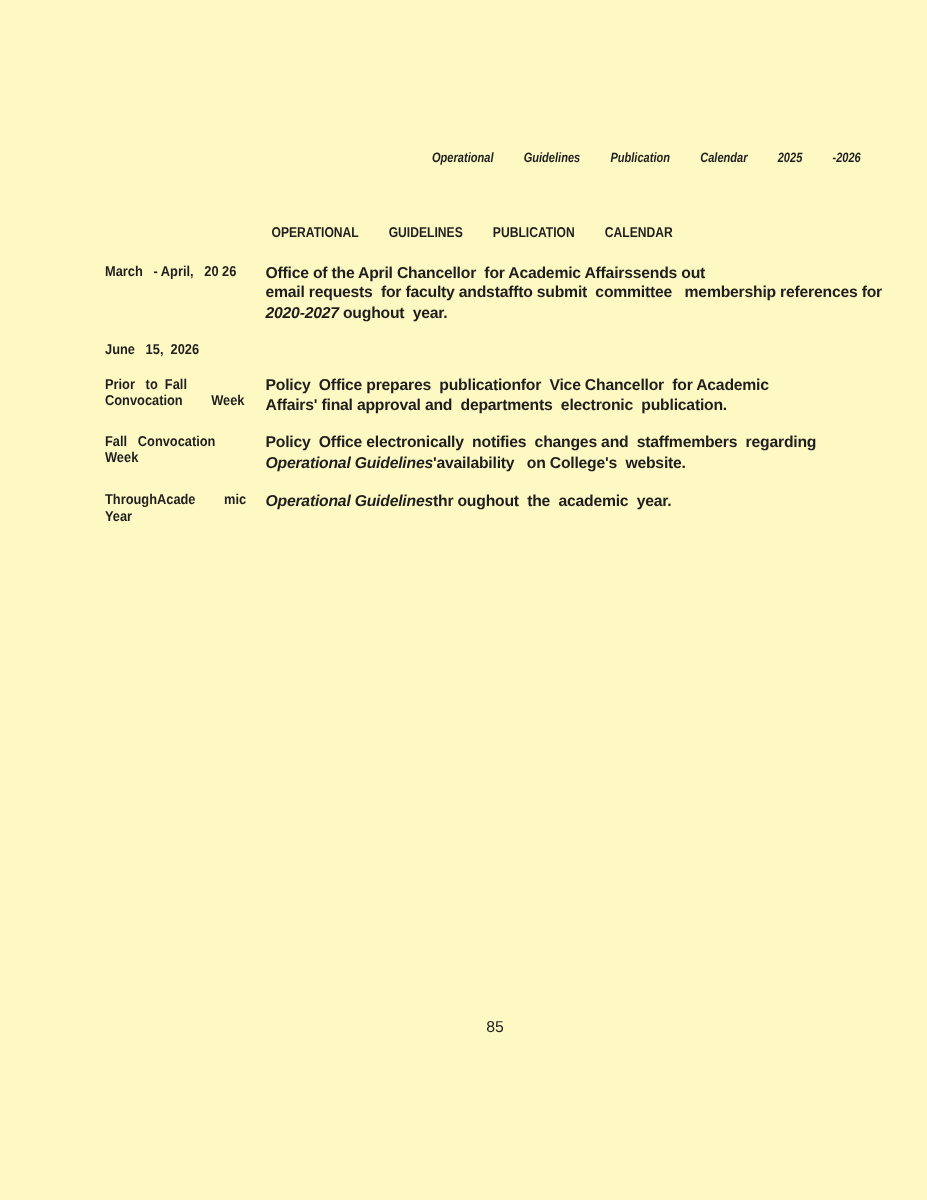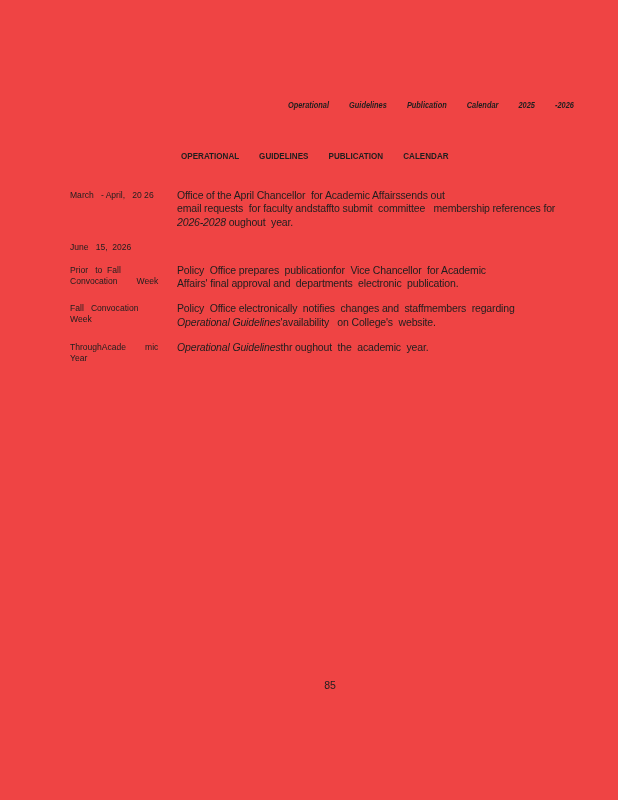--- a/index.html
+++ b/index.html
@@ -1,37 +1,37 @@
 <!DOCTYPE html>
 <html><head>
 <meta charset="utf-8">
 <style>
   html,body{margin:0;padding:0;background:#ffffff;}
   .page{
     position:relative;
     width:618px;height:800px;
-    background:#ef4444;
+    background:#fef9c3;
     font-family:"Liberation Sans",sans-serif;
     color:#1e1e1e;
     overflow:hidden;
   }
   .header-line{
     position:absolute;top:100px;left:288px;
     font-size:9px;font-style:italic;font-weight:bold;
     word-spacing:22px;white-space:nowrap;
     transform:scaleX(0.82);transform-origin:left top;
   }
   .doc-title{
     position:absolute;top:150px;left:181px;
     font-size:9.5px;font-weight:bold;
     word-spacing:21px;white-space:nowrap;
     transform:scaleX(0.85);transform-origin:left top;
   }
   .rows{
-    position:absolute;top:189px;left:70px;width:540px;
+    position:absolute;top:176px;left:70px;width:540px;font-weight:bold;
   }
   .cal-row{
     display:flex;align-items:flex-start;
     margin-bottom:12px;
   }
   .cal-date{
     flex:0 0 107px;width:107px;
     font-size:9.5px;line-height:11px;
     white-space:pre-wrap;
     transform:scaleX(0.9);transform-origin:left top;
@@ -56,21 +56,21 @@
   <div class="header-line">Operational Guidelines Publication Calendar 2025 -2026</div>
 
   <div class="doc-title">OPERATIONAL GUIDELINES PUBLICATION CALENDAR</div>
 
   <div class="rows">
 
     <div class="cal-row">
       <div class="cal-date">March   - April,   20 26</div>
       <div class="cal-body"><span>Office of the April Chancellor  for Academic Affairssends out
 email requests  for faculty andstaffto submit  committee   membership references for
-</span><span class="it">2026-2028</span><span> oughout  year.</span></div>
+</span><span class="it">2020-2027</span><span> oughout  year.</span></div>
     </div>
 
 
     <div class="cal-row">
       <div class="cal-date">June   15,  2026</div>
     </div>
 
     <div class="cal-row">
       <div class="cal-date">Prior   to  Fall
 Convocation        Week</div>

